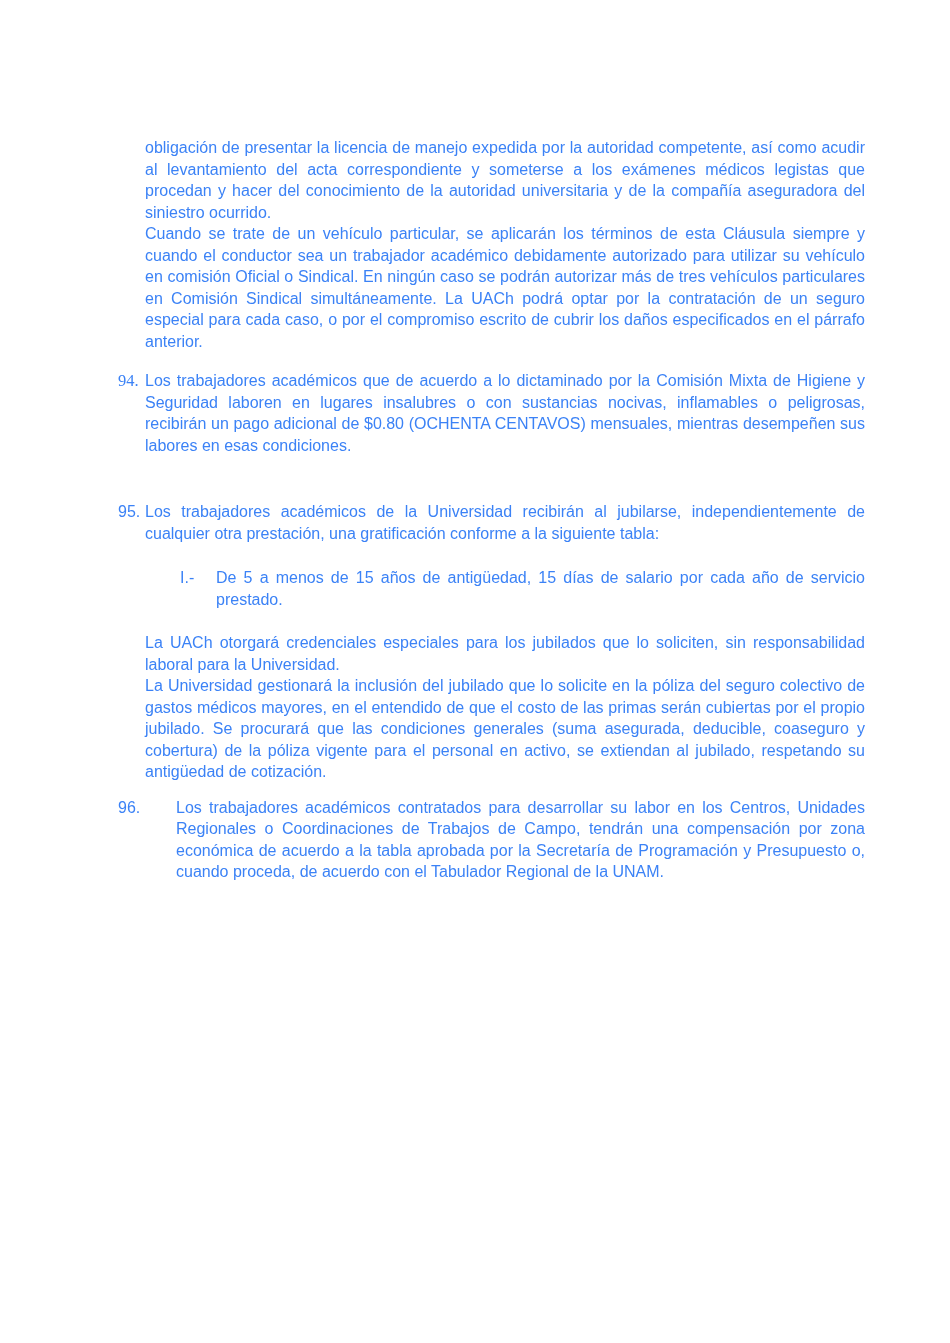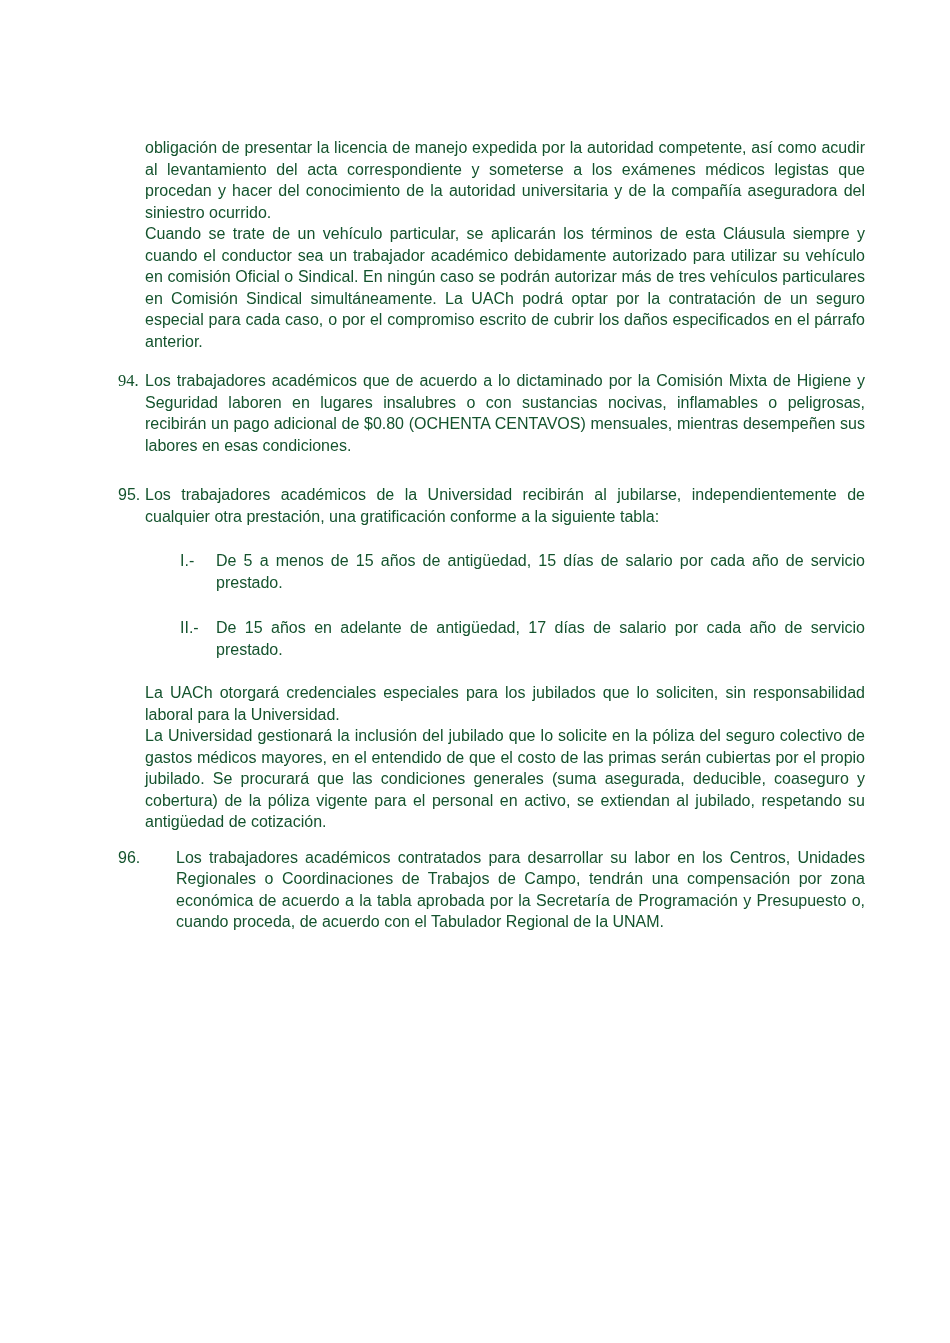--- a/index.html
+++ b/index.html
@@ -5,21 +5,21 @@
   html, body {
     margin: 0;
     padding: 0;
     background: #ffffff;
   }
   .page {
     position: relative;
     width: 950px;
     height: 1343px;
     background: #ffffff;
-    color: #14532d;
+    color: #3b82f6;
     font-family: "Liberation Sans", sans-serif;
     font-size: 16px;
     line-height: 21.5px;
     overflow: hidden;
   }
   .content {
     position: absolute;
     top: 137px;
     left: 145px;
     width: 720px;
@@ -44,21 +44,21 @@
     width: 27px;
   }
   .clause-num.serif {
     font-family: "Liberation Serif", serif;
     font-size: 16.5px;
   }
   .clause-text {
     flex: 1;
   }
   .gap-94 { margin-top: 18px; }
-  .gap-95 { margin-top: 7px; }
+  .gap-95 { margin-top: 24px; }
   .gap-96 { margin-top: 14px; gap: 31px; }
   .sub {
     display: flex;
     margin-left: 35px;
     margin-top: 2px;
     margin-bottom: 22px;
   }
   .sub-marker {
     flex: 0 0 36px;
     width: 36px;
@@ -97,24 +97,20 @@
     <div class="clause gap-95">
       <span class="clause-num">95.</span>
       <p class="clause-text">Los trabajadores académicos de la Universidad recibirán al jubilarse, independientemente de cualquier otra prestación, una gratificación conforme a la siguiente tabla:</p>
     </div>
 
     <div class="sub">
       <span class="sub-marker">I.-</span>
       <p class="sub-text">De 5 a menos de 15 años de antigüedad, 15 días de salario por cada año de servicio prestado.</p>
     </div>
 
-    <div class="sub">
-      <span class="sub-marker">II.-</span>
-      <p class="sub-text">De 15 años en adelante de antigüedad, 17 días de salario por cada año de servicio prestado.</p>
-    </div>
 
     <p class="para">La UACh otorgará credenciales especiales para los jubilados que lo soliciten, sin responsabilidad laboral para la Universidad.</p>
 
     <p class="para">La Universidad gestionará la inclusión del jubilado que lo solicite en la póliza del seguro colectivo de gastos médicos mayores, en el entendido de que el costo de las primas serán cubiertas por el propio jubilado. Se procurará que las condiciones generales (suma asegurada, deducible, coaseguro y cobertura) de la póliza vigente para el personal en activo, se extiendan al jubilado, respetando su antigüedad de cotización.</p>
 
     <div class="clause gap-96">
       <span class="clause-num">96.</span>
       <p class="clause-text">Los trabajadores académicos contratados para desarrollar su labor en los Centros, Unidades Regionales o Coordinaciones de Trabajos de Campo, tendrán una compensación por zona económica de acuerdo a la tabla aprobada por la Secretaría de Programación y Presupuesto o, cuando proceda, de acuerdo con el Tabulador Regional de la UNAM.</p>
     </div>
 

